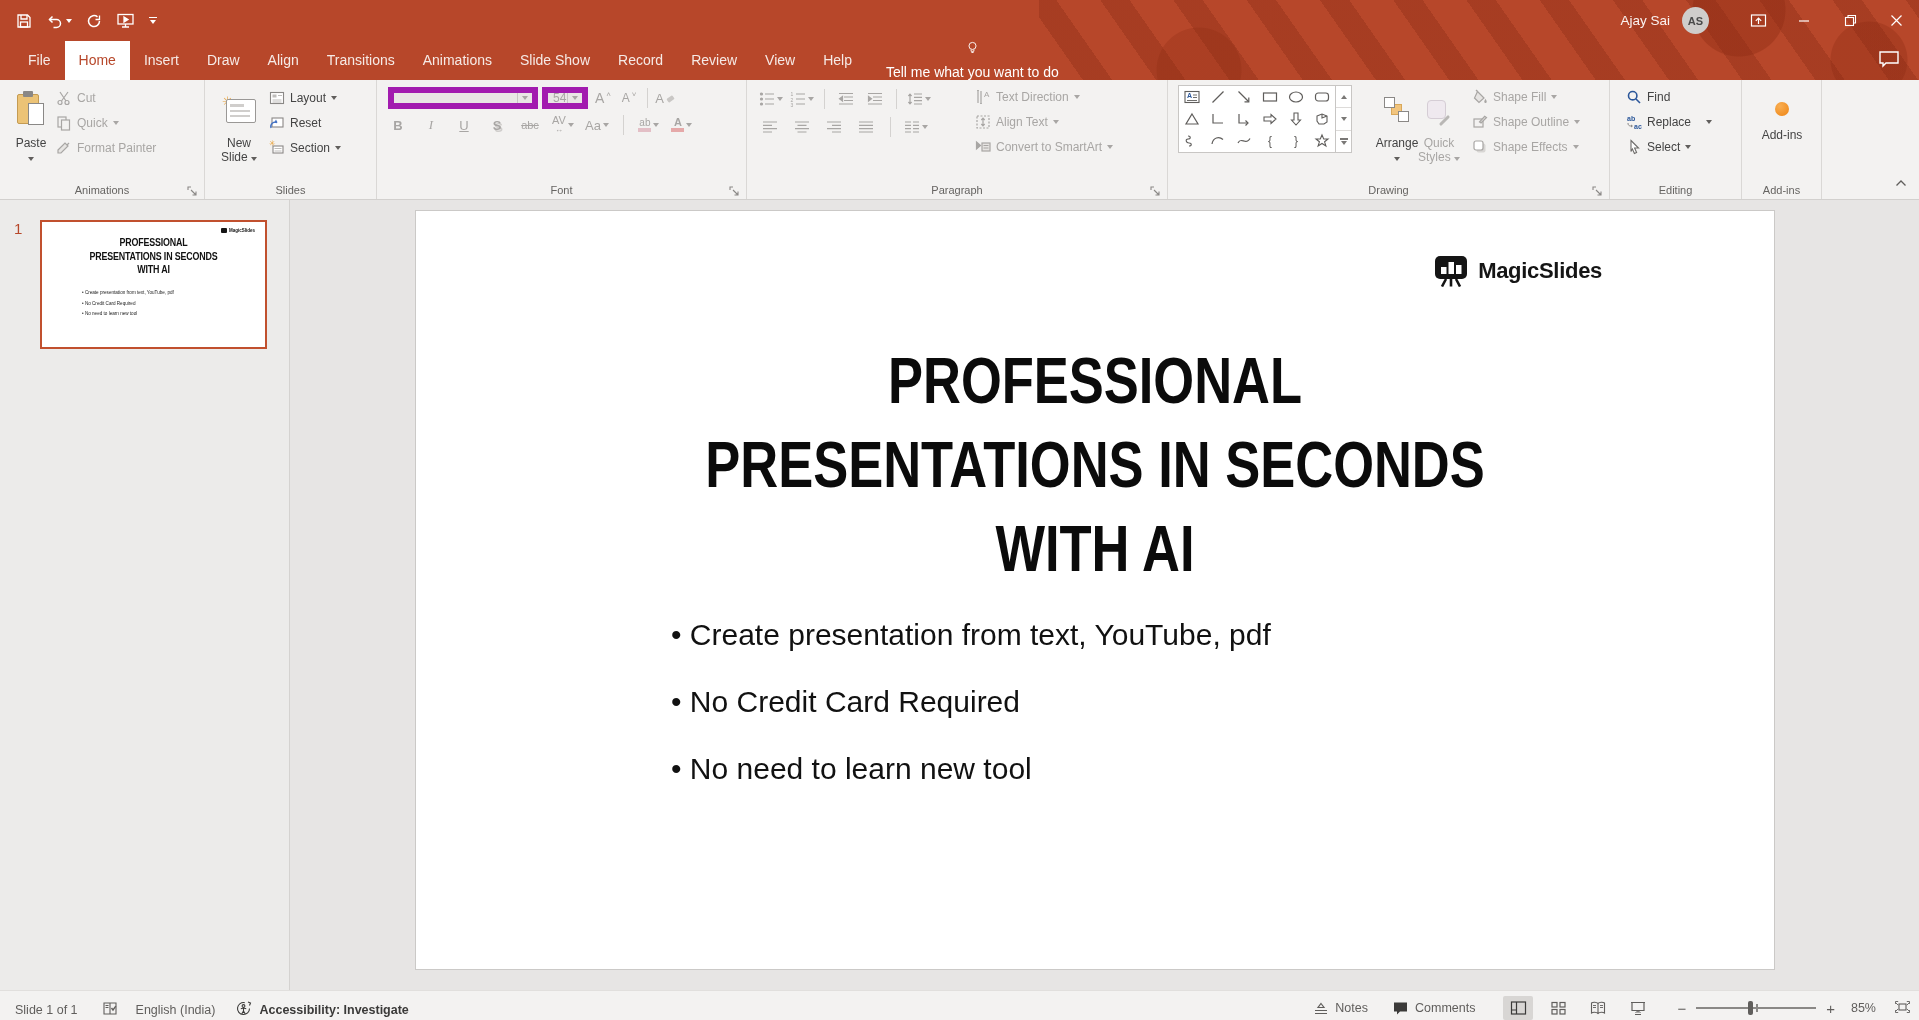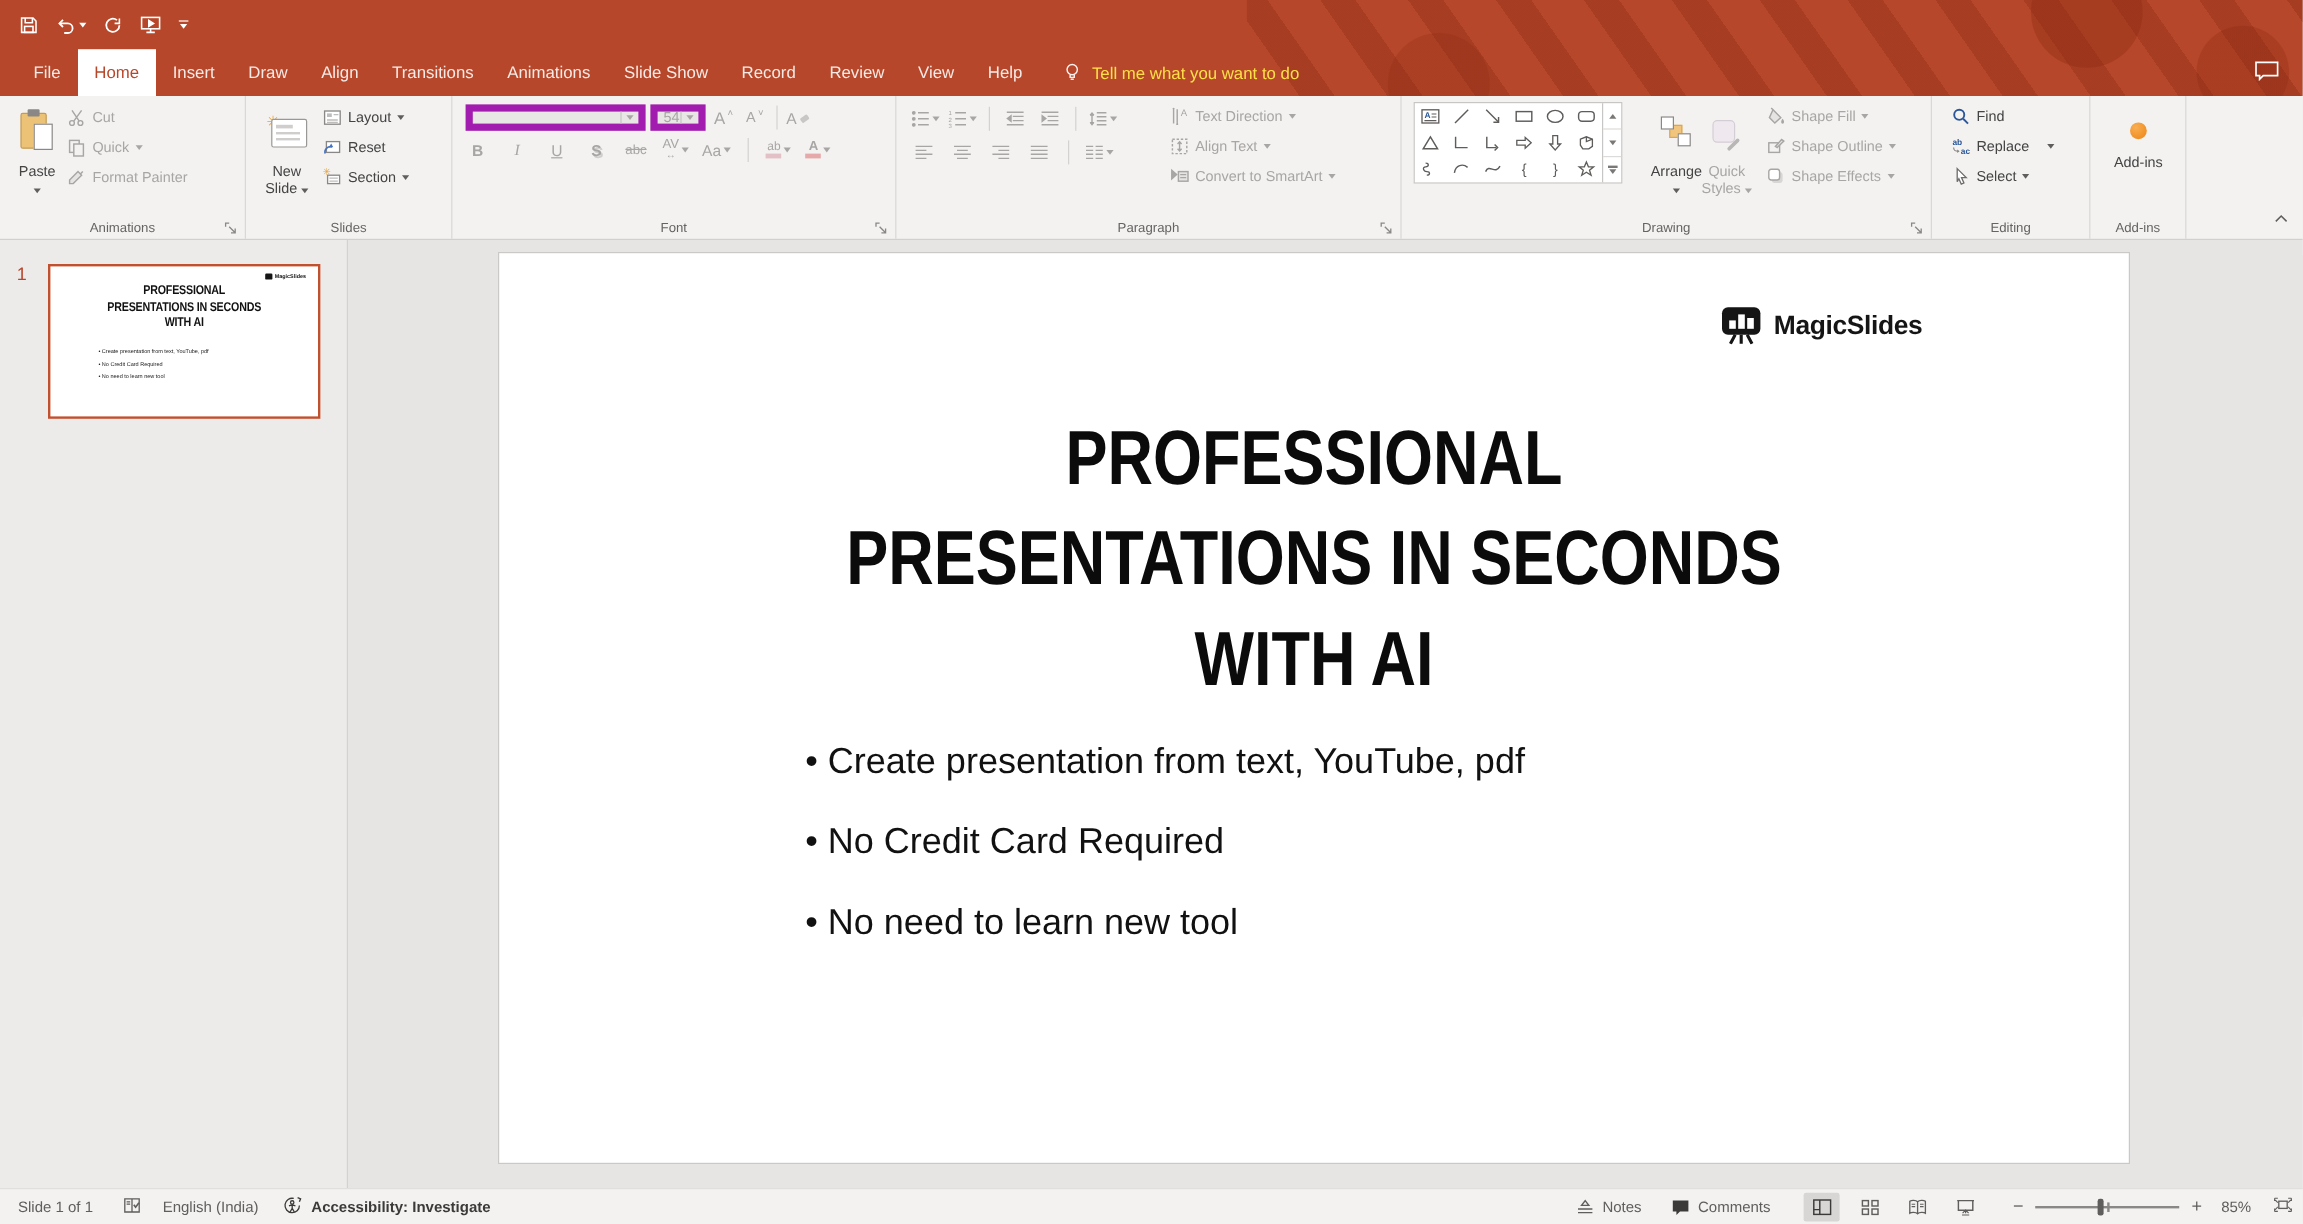--- a/index.html
+++ b/index.html
@@ -21,21 +21,21 @@
   .qat svg { display:block; }
   .title-center { position:absolute; left:0; right:0; text-align:center; font-size:14.5px; color:#FBF3F1; letter-spacing:.2px; }
   .tb-right { position:absolute; right:0; top:0; height:41px; display:flex; align-items:center; gap:0; z-index:2; }
   .user-name { font-size:13.5px; color:#FBF3F1; margin-right:12px; }
   .avatar { width:27px; height:27px; border-radius:50%; background:#CFCDCB; color:#4a4a4a; font-size:11px; font-weight:700;
     display:flex; align-items:center; justify-content:center; margin-right:26px; }
   .winbtn { width:46px; height:41px; display:flex; align-items:center; justify-content:center; color:#fff; }
   .tabsrow { position:absolute; top:41px; left:0; width:100%; height:39px; display:flex; align-items:stretch; z-index:2; }
   .tab { padding:0 14px; line-height:39px; font-size:14px; color:#F6EAE6; white-space:nowrap; }
   .tab.active { background:#F3F2F1; color:#B7472A; border-radius:0; background:#FFFFFF; }
-  .tellme { display:flex; align-items:center; gap:9px; margin-left:20px; color:#fde047; font-size:14px; }
+  .tellme { display:flex; align-items:center; gap:9px; margin-left:20px; color:#ffffff; font-size:14px;flex-direction:column; }
   .tab-comment { position:absolute; right:18px; top:8px; }
 
   
   .ribbon { position:absolute; top:80px; left:0; width:100%; height:120px; background:#F3F2F1; border-bottom:1px solid #D2D0CE; }
   .rgroup { position:absolute; top:0; height:119px; border-right:1px solid #DAD8D6; }
   .glabel { position:absolute; bottom:3px; left:0; right:0; text-align:center; font-size:11px; color:#666462; }
   .launcher { position:absolute; bottom:5px; right:6px; width:11px; height:11px; color:#8A8886; }
   .bigbtn { position:absolute; top:4px; text-align:center; font-size:12px; color:#444; line-height:14px; }
   .bigbtn .bicon { height:52px; display:flex; align-items:center; justify-content:center; }
   .dis, .dis * { color:#A8A6A4 !important; }
@@ -98,21 +98,21 @@
   .logo { position:absolute; top:44px; right:172px; display:flex; align-items:center; gap:9px; }
   .logo-text { font-size:22px; font-weight:800; color:#151515; letter-spacing:-.3px; }
   .slide-title { position:absolute; left:0; right:0; top:128px; text-align:center; font-weight:700; font-size:64px; line-height:84px;
     color:#0b0b0b; transform:scaleX(.82); transform-origin:50% 0; letter-spacing:0; }
   .bullets { position:absolute; left:255px; top:390px; }
   .bullets div { font-size:30px; line-height:67px; color:#111; }
   .bullets div::before { content:"• "; }
 
   
   .statusbar { position:absolute; top:990px; left:0; width:100%; height:30px; background:#F3F2F1; border-top:1px solid #E1DFDD;
-    display:flex; align-items:center; font-size:12.5px; color:#605E5C; }
+    display:flex; align-items:flex-end; font-size:12.5px; color:#605E5C; }
   .sb-left { display:flex; align-items:center; }
   .sb-right { position:absolute; right:8px; display:flex; align-items:center; }
   .sb-bold { font-weight:700; color:#3B3A39; }
   .viewbtn { width:30px; height:24px; display:flex; align-items:center; justify-content:center; border-radius:2px; color:#605E5C; }
   .viewbtn.sel { background:#D8D6D4; }
   .ztrack { position:relative; width:120px; height:2px; background:#8A8886; margin:0 10px; }
   .ztick { position:absolute; left:60px; top:-3px; width:1.5px; height:8px; background:#8A8886; }
   .zhandle { position:absolute; left:52px; top:-6px; width:5px; height:14px; background:#605E5C; border-radius:2px; }
 </style>
 </head>
@@ -148,20 +148,46 @@
         <span>
             <svg width="19" height="17" viewBox="0 0 19 17" fill="none" stroke="#fff" stroke-width="1.3">
               <rect x="2" y="2.5" width="15" height="9.5"></rect>
               <path d="M8 5l4 2.5L8 10z" fill="#fff"></path>
               <path d="M9.5 12v3M6 15h7"></path>
             </svg>
           </span>
         <span style="display:flex;flex-direction:column;align-items:center;gap:2px;">
             <span style="width:8px;height:1.2px;background:#fff;"></span>
             <span class="dd" style="border-top-color:#fff;"></span>
+          </span>
+      </div>
+      <div class="tb-right">
+        <span class="user-name">Ajay Sai</span>
+        <span class="avatar">AS</span>
+        <span class="winbtn">
+            <svg width="17" height="17" viewBox="0 0 17 17" fill="none" stroke="#fff" stroke-width="1.2">
+              <rect x="1.5" y="3" width="14" height="11"></rect>
+              <path d="M8.5 12V6.5M5.8 8.8L8.5 6l2.7 2.8"></path>
+            </svg>
+          </span>
+        <span class="winbtn">
+            <svg width="12" height="12" viewBox="0 0 12 12" stroke="#fff" stroke-width="1.2">
+              <path d="M1 6h10"></path>
+            </svg>
+          </span>
+        <span class="winbtn">
+            <svg width="13" height="13" viewBox="0 0 13 13" fill="none" stroke="#fff" stroke-width="1.1">
+              <rect x="1.5" y="3.5" width="8" height="8"></rect>
+              <path d="M4 3.5V1.5h7.5V9h-2"></path>
+            </svg>
+          </span>
+        <span class="winbtn">
+            <svg width="13" height="13" viewBox="0 0 13 13" stroke="#fff" stroke-width="1.2">
+              <path d="M1.5 1.5l10 10M11.5 1.5l-10 10"></path>
+            </svg>
           </span>
       </div>
     </div>
 
     <div class="tabsrow">
       <span class="tab" style="margin-left:14px;">File</span>
       <span class="tab active">Home</span>
       <span class="tab">Insert</span>
       <span class="tab">Draw</span>
       <span class="tab">Align</span>

